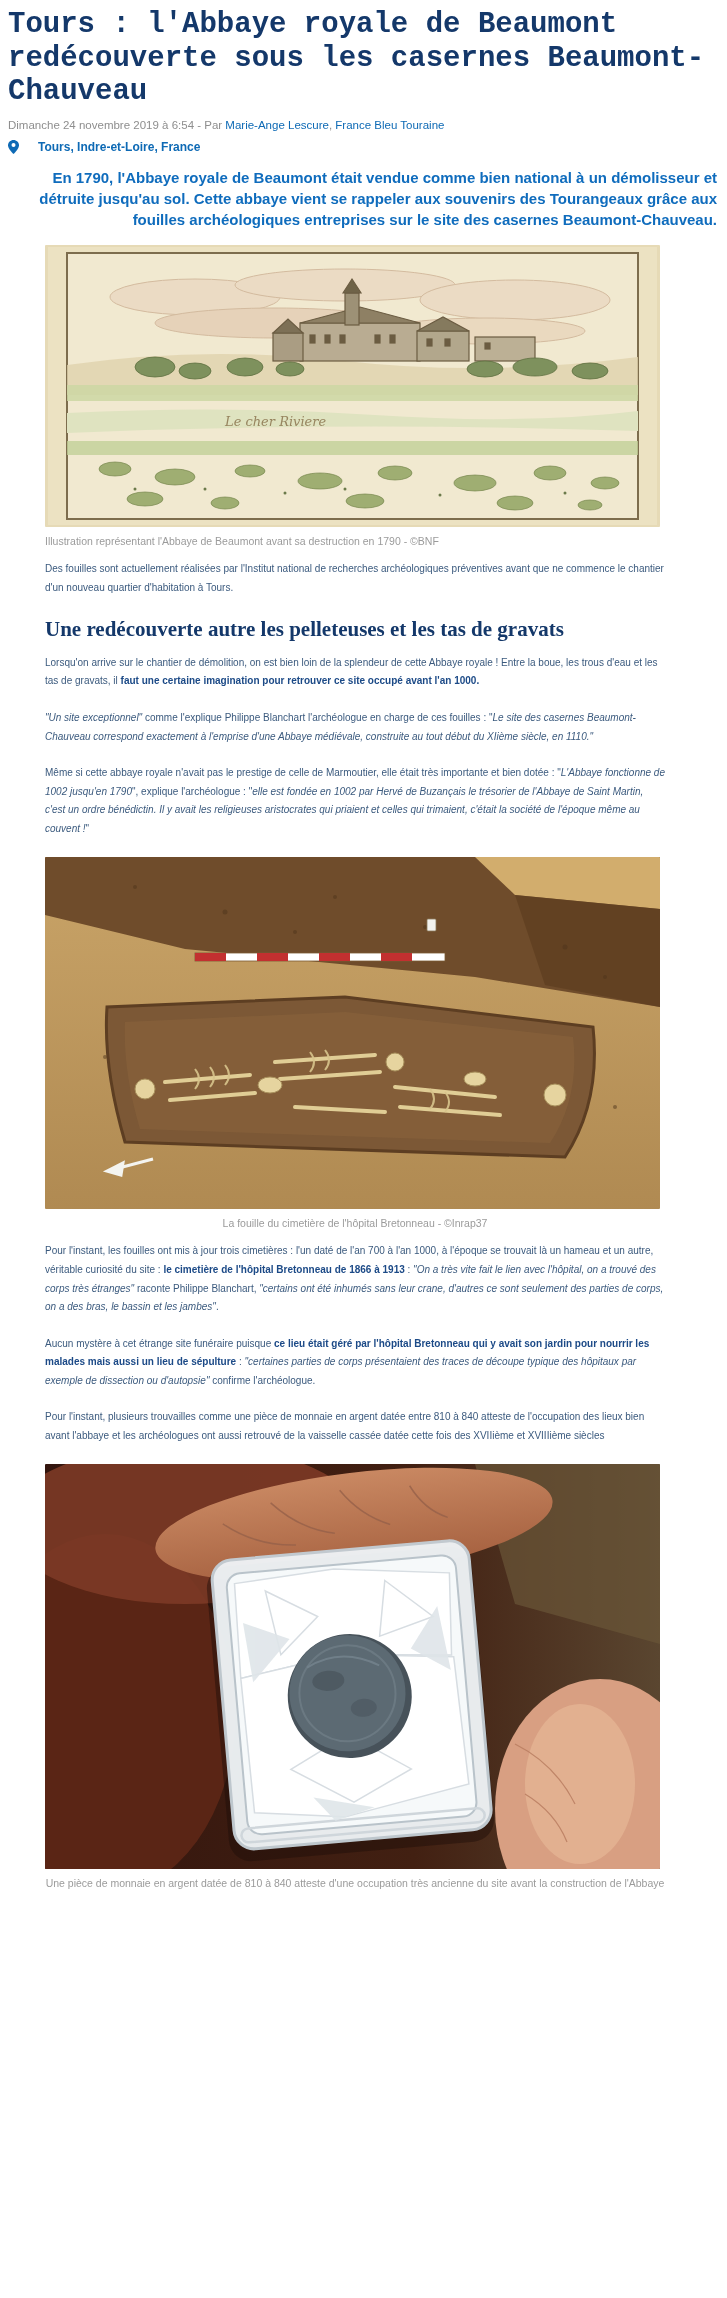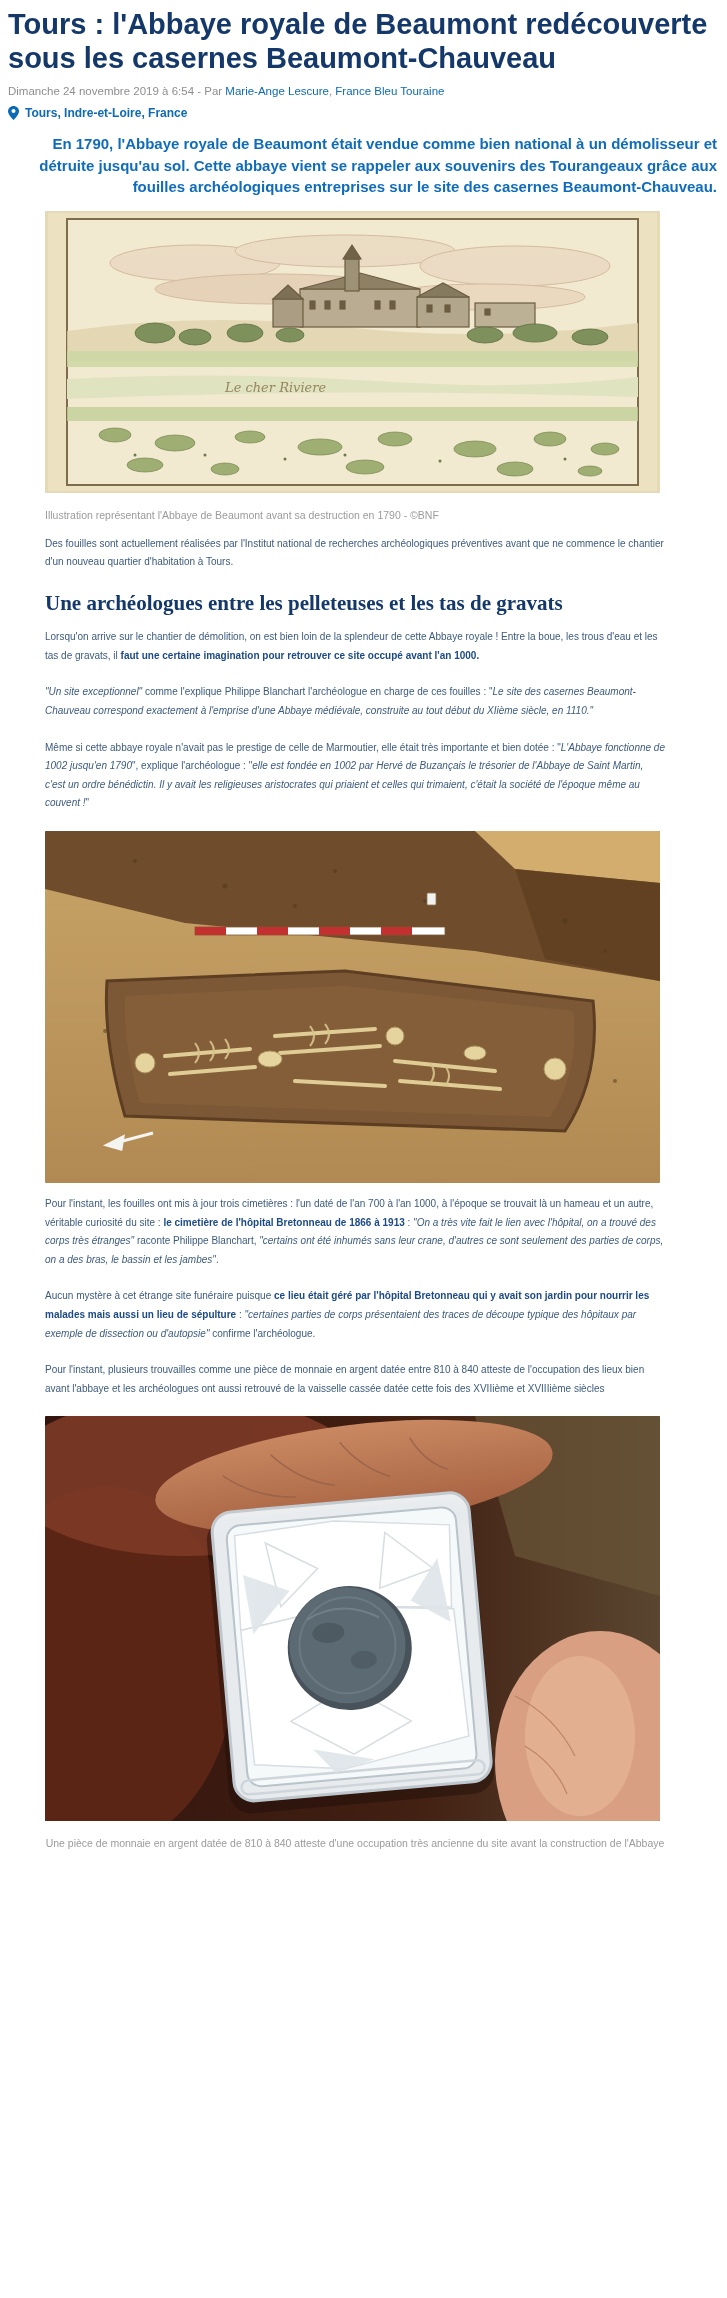--- a/index.html
+++ b/index.html
@@ -8,46 +8,46 @@
   }
   *{box-sizing:border-box; margin:0; padding:0;}
   html,body{background:#fff;}
   body{
     width:727px; margin:0 auto; padding:6px 0 18px;
     font-family:"Liberation Sans","DejaVu Sans",sans-serif;
     color:var(--body);
   }
   .page-head{padding:0 10px 0 8px;}
   h1{
-    font-family:Liberation Sans, sans-serif;
+    font-family:Liberation Mono, monospace;
     font-weight:700; font-size:29px; line-height:1.16;
     color:var(--title); margin:2px 0 10px; max-width:708px;
   }
   .byline{font-size:11.5px; color:var(--meta); margin-bottom:9px;}
   .byline a{color:var(--link); text-decoration:none;}
-  .location-row{display:flex; align-items:center; gap:6px; margin-bottom:2px;}
+  .location-row{display:flex; align-items:center; gap:19px; margin-bottom:2px;}
   .location-row a{color:var(--link); font-size:12px; font-weight:700; text-decoration:none;}
   .pin{width:11px; height:14px; flex:0 0 auto;}
   .lead{
     margin:13px 0 0; font-size:15px; font-weight:700; line-height:1.42;
     color:var(--lead);
     text-align:right;
   }
   .article{margin:0 62px 0 45px; width:620px;}
   .article p{font-size:10px; line-height:1.86; margin:12px 0 18px; color:var(--body);}
   .r-b{font-weight:700; color:var(--bold);}
   .r-i{font-style:italic;}
   h2{
     font-family:"Liberation Serif","DejaVu Serif",serif;
     font-weight:700; font-size:21px; line-height:1.25;
     color:var(--title); margin:8px -35px 10px 0;
   }
   figure{margin:14px 0 10px;}
   figure svg{display:block; width:615px; border-radius:1px;}
-  figcaption{font-size:10.5px; color:var(--caption); margin-top:15px; line-height:1.4;}
+  figcaption{font-size:10.5px; color:var(--caption); margin-top:7px; line-height:1.4;}
   figcaption.center{text-align:center;}
   .pullquote{
     width:88%; margin:2px auto 8px; text-align:center;
     font-size:15.5px; font-weight:700; font-style:italic; line-height:1.5;
     color:var(--quote);
   }
   .qmark{
     font-family:"DejaVu Serif",serif; font-style:normal;
     font-size:26px; color:var(--qmark); line-height:0;
   }
@@ -149,21 +149,21 @@
         <circle cx="395" cy="250" r="1.5"></circle>
           <circle cx="520" cy="248" r="1.5"></circle>
           <circle cx="160" cy="244" r="1.5"></circle>
       </g>
     </svg>
     <figcaption>Illustration représentant l'Abbaye de Beaumont avant sa destruction en 1790 - ©BNF</figcaption>
   </figure>
 
   <p><span class="r-n">Des fouilles sont actuellement réalisées par l'Institut national de recherches archéologiques préventives avant que ne commence le chantier d'un nouveau quartier d'habitation à Tours.</span></p>
 
-  <h2>Une archéologues entre les pelleteuses et les tas de gravats</h2>
+  <h2>Une redécouverte autre les pelleteuses et les tas de gravats</h2>
 
   <p><span class="r-n">Lorsqu'on arrive sur le chantier de démolition, on est bien loin de la splendeur de cette Abbaye royale ! Entre la boue, les trous d'eau et les tas de gravats, il </span><span class="r-b">faut une certaine imagination pour retrouver ce site occupé avant l'an 1000.</span></p>
   <p><span class="r-i">"Un site exceptionnel"</span><span class="r-n"> comme l'explique Philippe Blanchart l'archéologue en charge de ces fouilles : "</span><span class="r-i">Le site des casernes Beaumont-Chauveau correspond exactement à l'emprise d'une Abbaye médiévale, construite au tout début du XIième siècle, en 1110."</span></p>
 
 
   <p><span class="r-n">Même si cette abbaye royale n'avait pas le prestige de celle de Marmoutier, elle était très importante et bien dotée : "</span><span class="r-i">L'Abbaye fonctionne de 1002 jusqu'en 1790</span><span class="r-n">", explique l'archéologue : "</span><span class="r-i">elle est fondée en 1002 par Hervé de Buzançais le trésorier de l'Abbaye de Saint Martin, c'est un ordre bénédictin. Il y avait les religieuses aristocrates qui priaient et celles qui trimaient, c'était la société de l'époque même au couvent !</span><span class="r-n">"</span></p>
 
   <figure>
     <svg viewBox="0 0 615 352" role="img">
       <defs>
@@ -225,20 +225,21 @@
           <path d="M280 193 q8 10 0 20"></path>
         <path d="M385 232 q8 10 0 20"></path>
           <path d="M400 235 q8 10 0 20"></path>
       </g>
 
       <g stroke="#f4f4f0" stroke-width="3" fill="#f4f4f0">
         <line x1="70" y1="312" x2="108" y2="302"></line>
         <polygon points="62,314 78,306 76,318"></polygon>
       </g>
     </svg>
+    <figcaption class="center">La fouille du cimetière de l'hôpital Bretonneau - ©Inrap37</figcaption>
   </figure>
 
 
   <p><span class="r-n">Pour l'instant, les fouilles ont mis à jour trois cimetières : l'un daté de l'an 700 à l'an 1000, à l'époque se trouvait là un hameau et un autre, véritable curiosité du site : </span><span class="r-b">le cimetière de l'hôpital Bretonneau de 1866 à 1913</span><span class="r-n"> : </span><span class="r-i">"On a très vite fait le lien avec l'hôpital, on a trouvé des corps très étranges"</span><span class="r-n"> raconte Philippe Blanchart, </span><span class="r-i">"certains ont été inhumés sans leur crane, d'autres ce sont seulement des parties de corps, on a des bras, le bassin et les jambes"</span><span class="r-n">.</span></p>
   <p><span class="r-n">Aucun mystère à cet étrange site funéraire puisque </span><span class="r-b">ce lieu était géré par l'hôpital Bretonneau qui y avait son jardin pour nourrir les malades mais aussi un lieu de sépulture</span><span class="r-n"> : </span><span class="r-i">"certaines parties de corps présentaient des traces de découpe typique des hôpitaux par exemple de dissection ou d'autopsie"</span><span class="r-n"> confirme l'archéologue.</span></p>
   <p><span class="r-n">Pour l'instant, plusieurs trouvailles comme une pièce de monnaie en argent datée entre 810 à 840 atteste de l'occupation des lieux bien avant l'abbaye et les archéologues ont aussi retrouvé de la vaisselle cassée datée cette fois des XVIIième et XVIIIième siècles</span></p>
 
   <figure>
     <svg viewBox="0 0 615 405" role="img">
       <defs>

